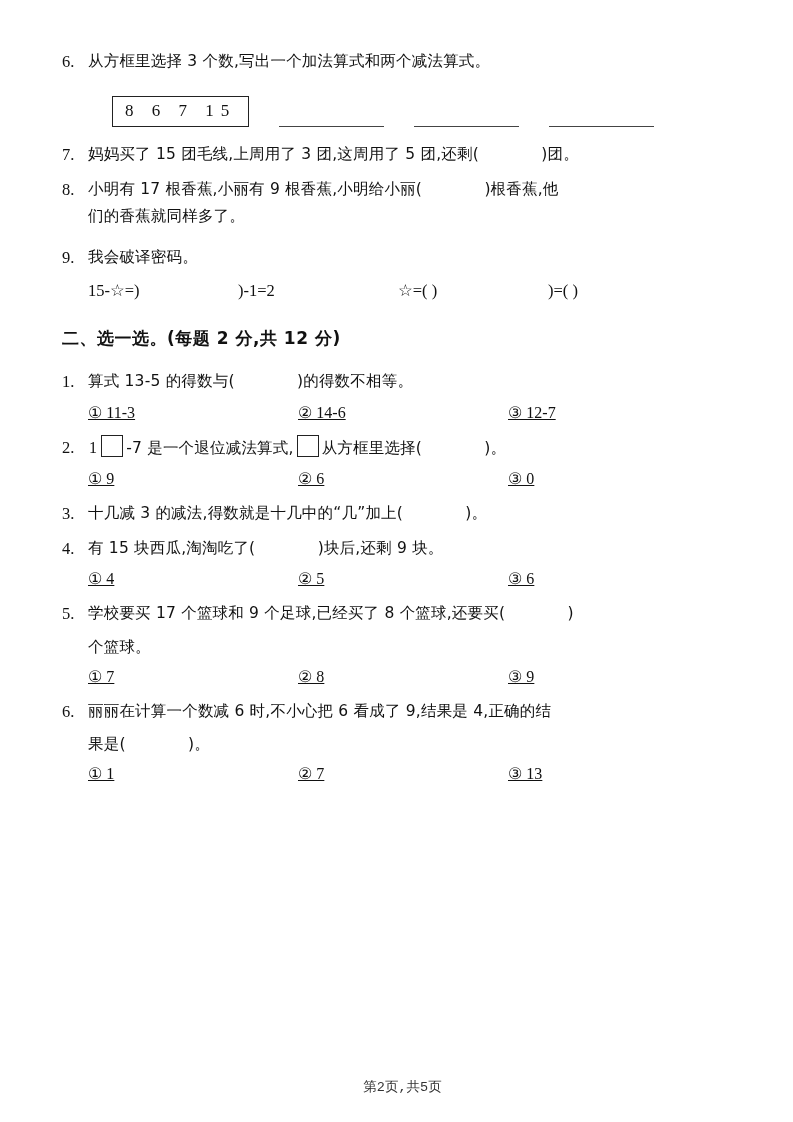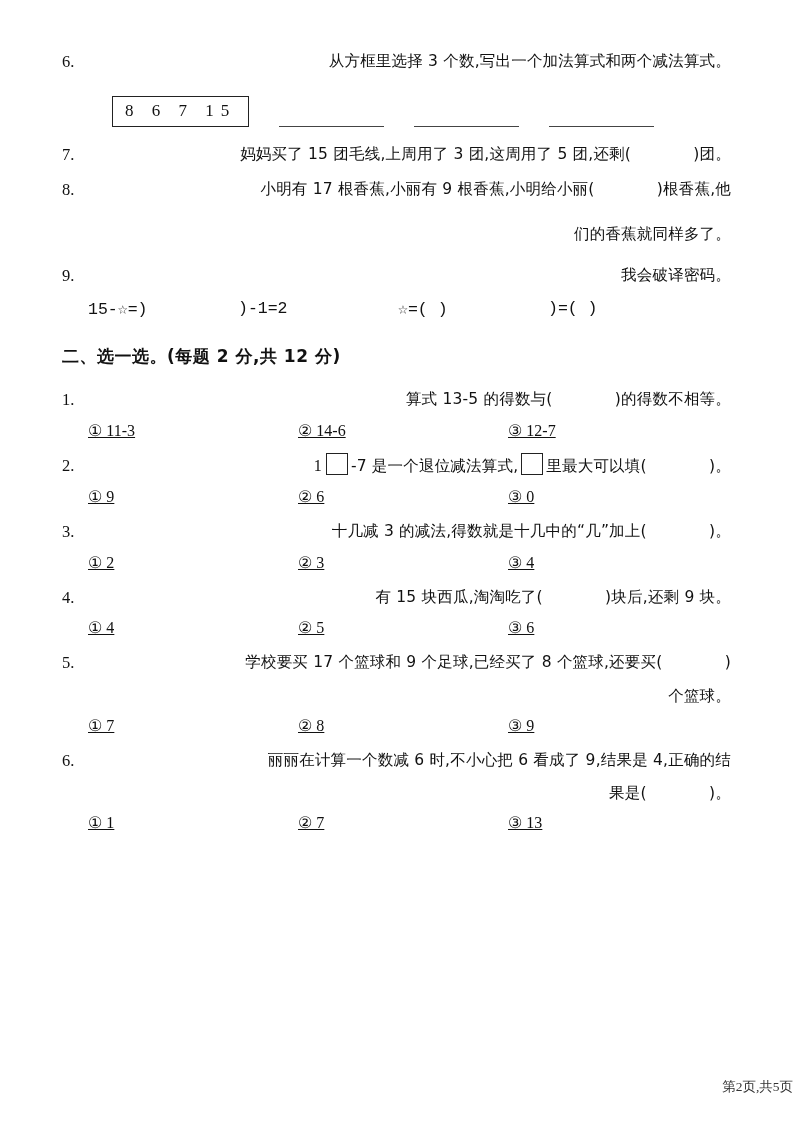--- a/index.html
+++ b/index.html
@@ -35,21 +35,20 @@
     width: 26px;
     font-family: "Liberation Serif", serif;
   }
   .q .body {
     flex: 1 1 auto;
   }
   .cn {
     font-family: "DejaVu Sans", sans-serif;
     font-size: 15.5px;
     letter-spacing: 0.2px;
-    text-align: right;
   }
   .mono-num {
     font-family: "Liberation Serif", serif;
     font-size: 16px;
     padding: 0 1px;
   }
   .blank-paren {
     display: inline-block;
     min-width: 52px;
     text-align: center;
@@ -111,30 +110,30 @@
     margin: 8px 0 14px 26px;
     font-family: "Liberation Serif", serif;
     font-size: 16.5px;
     display: flex;
   }
   .code-row .c1 { width: 150px; }
   .code-row .c2 { width: 160px; }
   .code-row .c3 { width: 150px; }
   .code-row .c4 { width: 150px; }
   .sym {
-    font-family: Liberation Mono, monospace;
+    font-family: Liberation Serif, serif;
   }
   
   .footer {
     position: absolute;
     left: 0;
     right: 0;
     bottom: 26px;
-    text-align: right;
-    font-family: Liberation Serif, serif;
+    text-align: center;
+    font-family: Liberation Mono, monospace;
     font-size: 13.5px;
     color: #333;
     padding-left: 12px;
   }
   .indent {
     margin-left: 26px;
   }
 </style>
 </head>
 <body>
@@ -160,21 +159,21 @@
       <span>)团。</span>
     </div>
   </div>
 
   <div class="q">
     <div class="num">8.</div>
     <div class="body cn">
       <span>小明有 17 根香蕉,小丽有 9 根香蕉,小明给小丽(</span>
       <span class="blank-paren"></span>
       <span>)根香蕉,他</span>
-      <div style="margin-top:18px">们的香蕉就同样多了。</div>
+      <div style="margin-top:0">们的香蕉就同样多了。</div>
     </div>
   </div>
 
   <div class="q" style="margin-top:14px">
     <div class="num">9.</div>
     <div class="body cn">我会破译密码。</div>
   </div>
   <div class="code-row">
     <div class="c1 sym">15-☆=)</div>
     <div class="c2 sym">)-1=2</div>
@@ -194,43 +193,38 @@
   </div>
   <div class="choices">
     <div class="opt">① 11-3</div>
     <div class="opt">② 14-6</div>
     <div class="opt">③ 12-7</div>
   </div>
 
   <div class="q">
     <div class="num">2.</div>
     <div class="body cn">
-      <span class="mono-num">1</span><span class="sqbox"></span><span>-7 是一个退位减法算式,</span><span class="sqbox"></span><span>里最大可以填(</span>
+      <span class="mono-num">1</span><span class="sqbox"></span><span>-7 是一个退位减法算式,</span><span class="sqbox"></span><span>从方框里选择(</span>
       <span class="blank-paren"></span>
       <span>)。</span>
     </div>
   </div>
   <div class="choices">
     <div class="opt">① 9</div>
     <div class="opt">② 6</div>
     <div class="opt">③ 0</div>
   </div>
 
   <div class="q">
     <div class="num">3.</div>
     <div class="body cn">
       <span>十几减 3 的减法,得数就是十几中的“几”加上(</span>
       <span class="blank-paren"></span>
       <span>)。</span>
     </div>
-  </div>
-  <div class="choices">
-    <div class="opt">① 2</div>
-    <div class="opt">② 3</div>
-    <div class="opt">③ 4</div>
   </div>
 
   <div class="q">
     <div class="num">4.</div>
     <div class="body cn">
       <span>有 15 块西瓜,淘淘吃了(</span>
       <span class="blank-paren"></span>
       <span>)块后,还剩 9 块。</span>
     </div>
   </div>

